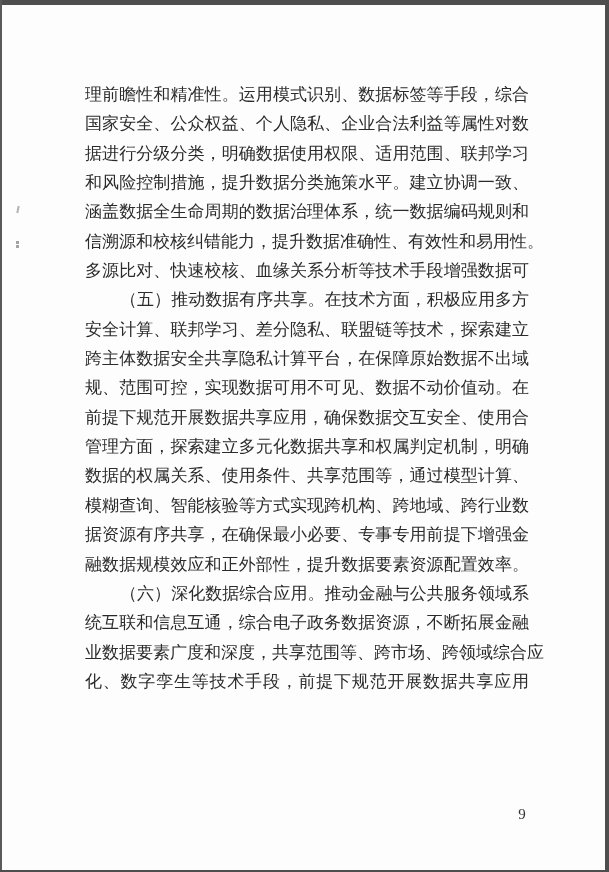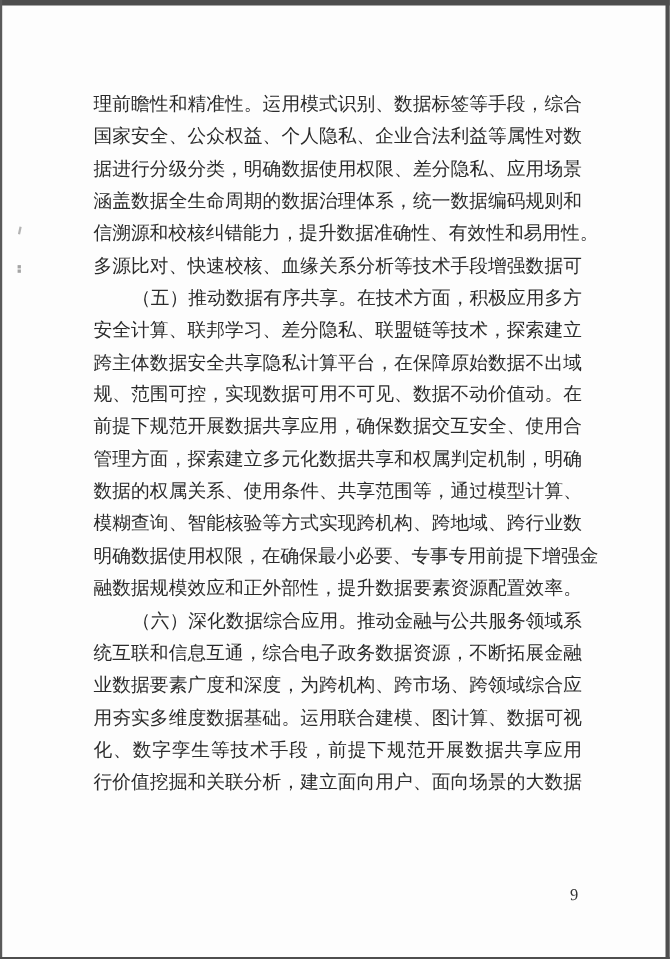--- a/index.html
+++ b/index.html
@@ -98,37 +98,36 @@
   <div class="edge-left"></div>
   <div class="edge-right"></div>
   <div class="edge-bottom"></div>
 
   <div class="mark1"></div>
   <div class="mark2"></div>
 
   <div class="text-block">
     <div class="line">理前瞻性和精准性。运用模式识别、数据标签等手段，综合</div>
     <div class="line">国家安全、公众权益、个人隐私、企业合法利益等属性对数</div>
-    <div class="line">据进行分级分类，明确数据使用权限、差分隐私、应用场景</div>
+    <div class="line">据进行分级分类，明确数据使用权限、适用范围、联邦学习</div>
+    <div class="line">和风险控制措施，提升数据分类施策水平。建立协调一致、</div>
     <div class="line">涵盖数据全生命周期的数据治理体系，统一数据编码规则和</div>
     <div class="line">信溯源和校核纠错能力，提升数据准确性、有效性和易用性。</div>
     <div class="line">多源比对、快速校核、血缘关系分析等技术手段增强数据可</div>
     <div class="line indent">（五）推动数据有序共享。在技术方面，积极应用多方</div>
     <div class="line">安全计算、联邦学习、差分隐私、联盟链等技术，探索建立</div>
     <div class="line">跨主体数据安全共享隐私计算平台，在保障原始数据不出域</div>
     <div class="line">规、范围可控，实现数据可用不可见、数据不动价值动。在</div>
     <div class="line">前提下规范开展数据共享应用，确保数据交互安全、使用合</div>
     <div class="line">管理方面，探索建立多元化数据共享和权属判定机制，明确</div>
     <div class="line">数据的权属关系、使用条件、共享范围等，通过模型计算、</div>
     <div class="line">模糊查询、智能核验等方式实现跨机构、跨地域、跨行业数</div>
-    <div class="line">明确数据使用权限，在确保最小必要、专事专用前提下增强金</div>
+    <div class="line">据资源有序共享，在确保最小必要、专事专用前提下增强金</div>
     <div class="line">融数据规模效应和正外部性，提升数据要素资源配置效率。</div>
     <div class="line indent">（六）深化数据综合应用。推动金融与公共服务领域系</div>
     <div class="line">统互联和信息互通，综合电子政务数据资源，不断拓展金融</div>
-    <div class="line">业数据要素广度和深度，为跨机构、跨市场、跨领域综合应</div>
-    <div class="line">用夯实多维度数据基础。运用联合建模、图计算、数据可视</div>
+    <div class="line">业数据要素广度和深度，共享范围等、跨市场、跨领域综合应</div>
     <div class="line">化、数字孪生等技术手段，前提下规范开展数据共享应用</div>
-    <div class="line">行价值挖掘和关联分析，建立面向用户、面向场景的大数据</div>
   </div>
 
   <div class="page-number">9</div>
 
 </div>
 
 </body></html>

